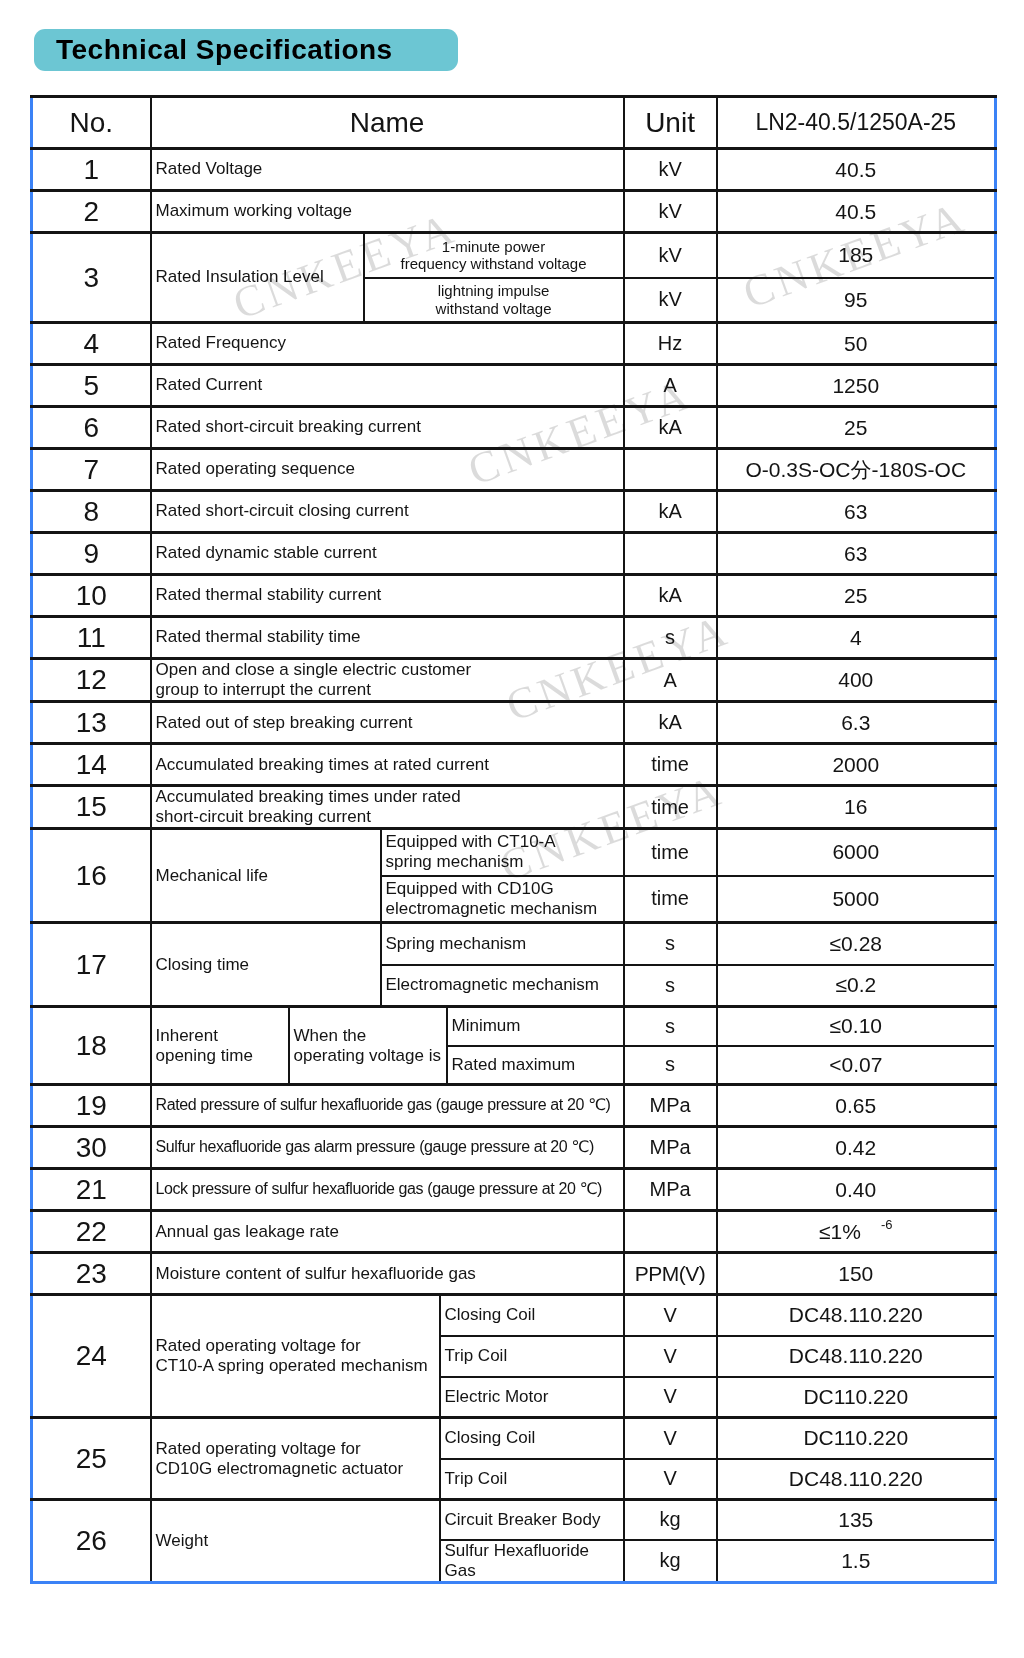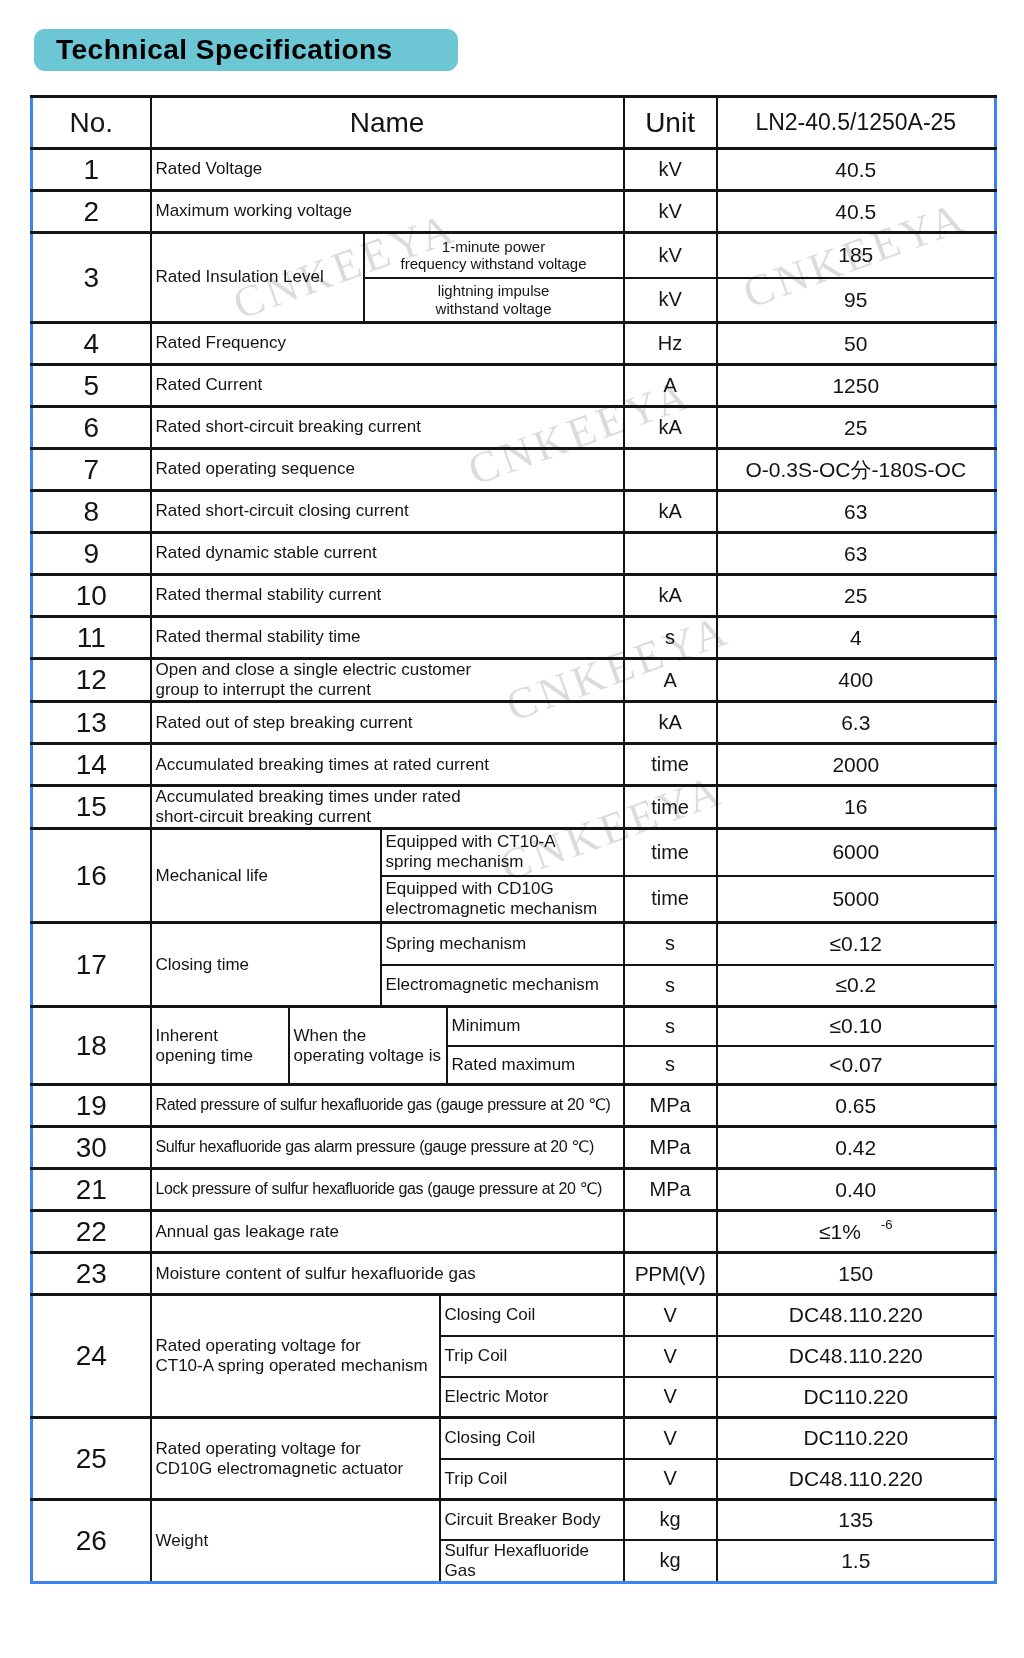--- a/index.html
+++ b/index.html
@@ -205,21 +205,21 @@
 electromagnetic mechanism</td>
       <td class="un">time</td>
       <td class="vl">5000</td>
     </tr>
 
     <tr class="h42 major">
       <td class="no" rowspan="2">17</td>
       <td class="nm" colspan="3" rowspan="2">Closing time</td>
       <td class="nm" colspan="3">Spring mechanism</td>
       <td class="un">s</td>
-      <td class="vl">≤0.12</td>
+      <td class="vl">≤0.28</td>
     </tr>
     <tr class="h42">
       <td class="nm" colspan="3">Electromagnetic mechanism</td>
       <td class="un">s</td>
       <td class="vl">≤0.2</td>
     </tr>
 
     <tr class="h39 major">
       <td class="no" rowspan="2">18</td>
       <td class="nm" rowspan="2">Inherent

